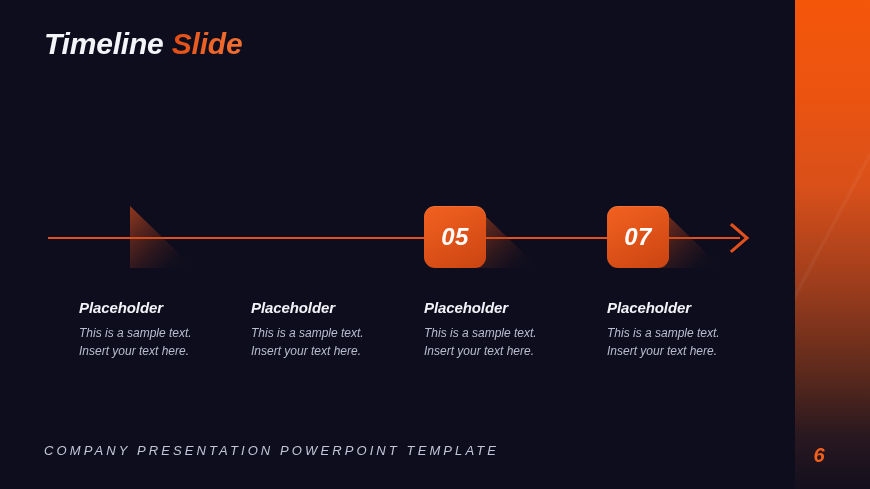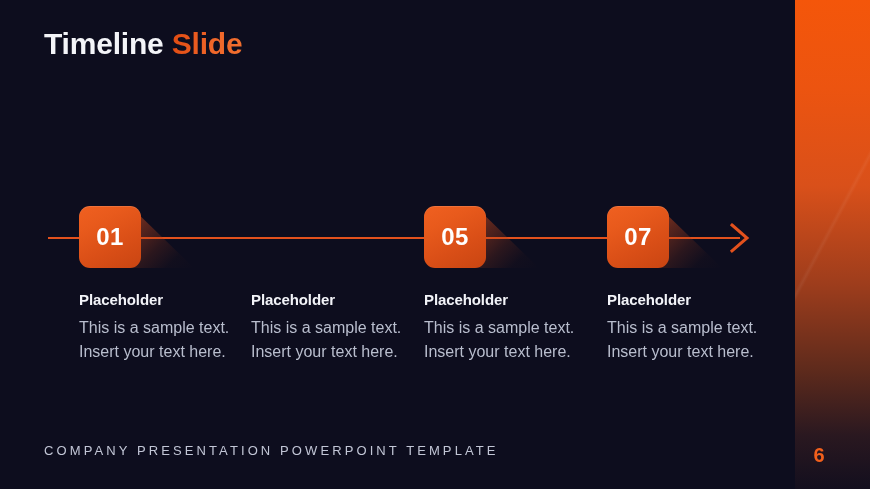--- a/index.html
+++ b/index.html
@@ -7,20 +7,21 @@
     padding: 0;
     background: #0c0c1a;
   }
   .slide {
     position: relative;
     width: 870px;
     height: 489px;
     background: #0d0d1e;
     overflow: hidden;
     font-family: "Liberation Sans", sans-serif;
+    font-style: italic;
     -webkit-font-smoothing: antialiased;
   }
 
   
   .accent-strip {
     position: absolute;
     top: 0;
     right: 0;
     width: 75px;
     height: 489px;
@@ -147,38 +148,38 @@
     font-weight: bold;
     color: #ffffff;
     letter-spacing: 0.3px;
     line-height: 1;
   }
 
   
   .captions {
     position: absolute;
     left: 0;
-    top: 291px;
+    top: 299px;
     width: 651px;
     height: 70px;
   }
   .caption {
     position: absolute;
     top: 0;
     width: 160px;
   }
   .caption-title {
     font-size: 15px;
     font-weight: bold;
     color: #f2f3f8;
     letter-spacing: -0.1px;
     margin-bottom: 8px;
   }
   .caption-body {
-    font-size: 16px;
+    font-size: 12px;
     color: #b9bece;
     line-height: 1.52;
   }
   .caption-body div { white-space: nowrap; }
 
   
   .footer {
     position: absolute;
     left: 44px;
     bottom: 31px;
@@ -198,23 +199,20 @@
 
   <div class="title">
     <span class="title-main">Timeline </span><span class="title-accent">Slide</span>
   </div>
 
   <div class="timeline">
     <div class="track-line"></div>
 
     <div class="node" style="left:70px">
       <div class="node-shadow"></div>
-      <div class="node-card">
-        <span class="node-num">01</span>
-      </div>
     </div>
 
 
     <div class="node" style="left:415px">
       <div class="node-shadow"></div>
       <div class="node-card">
         <span class="node-num">05</span>
       </div>
     </div>
 

